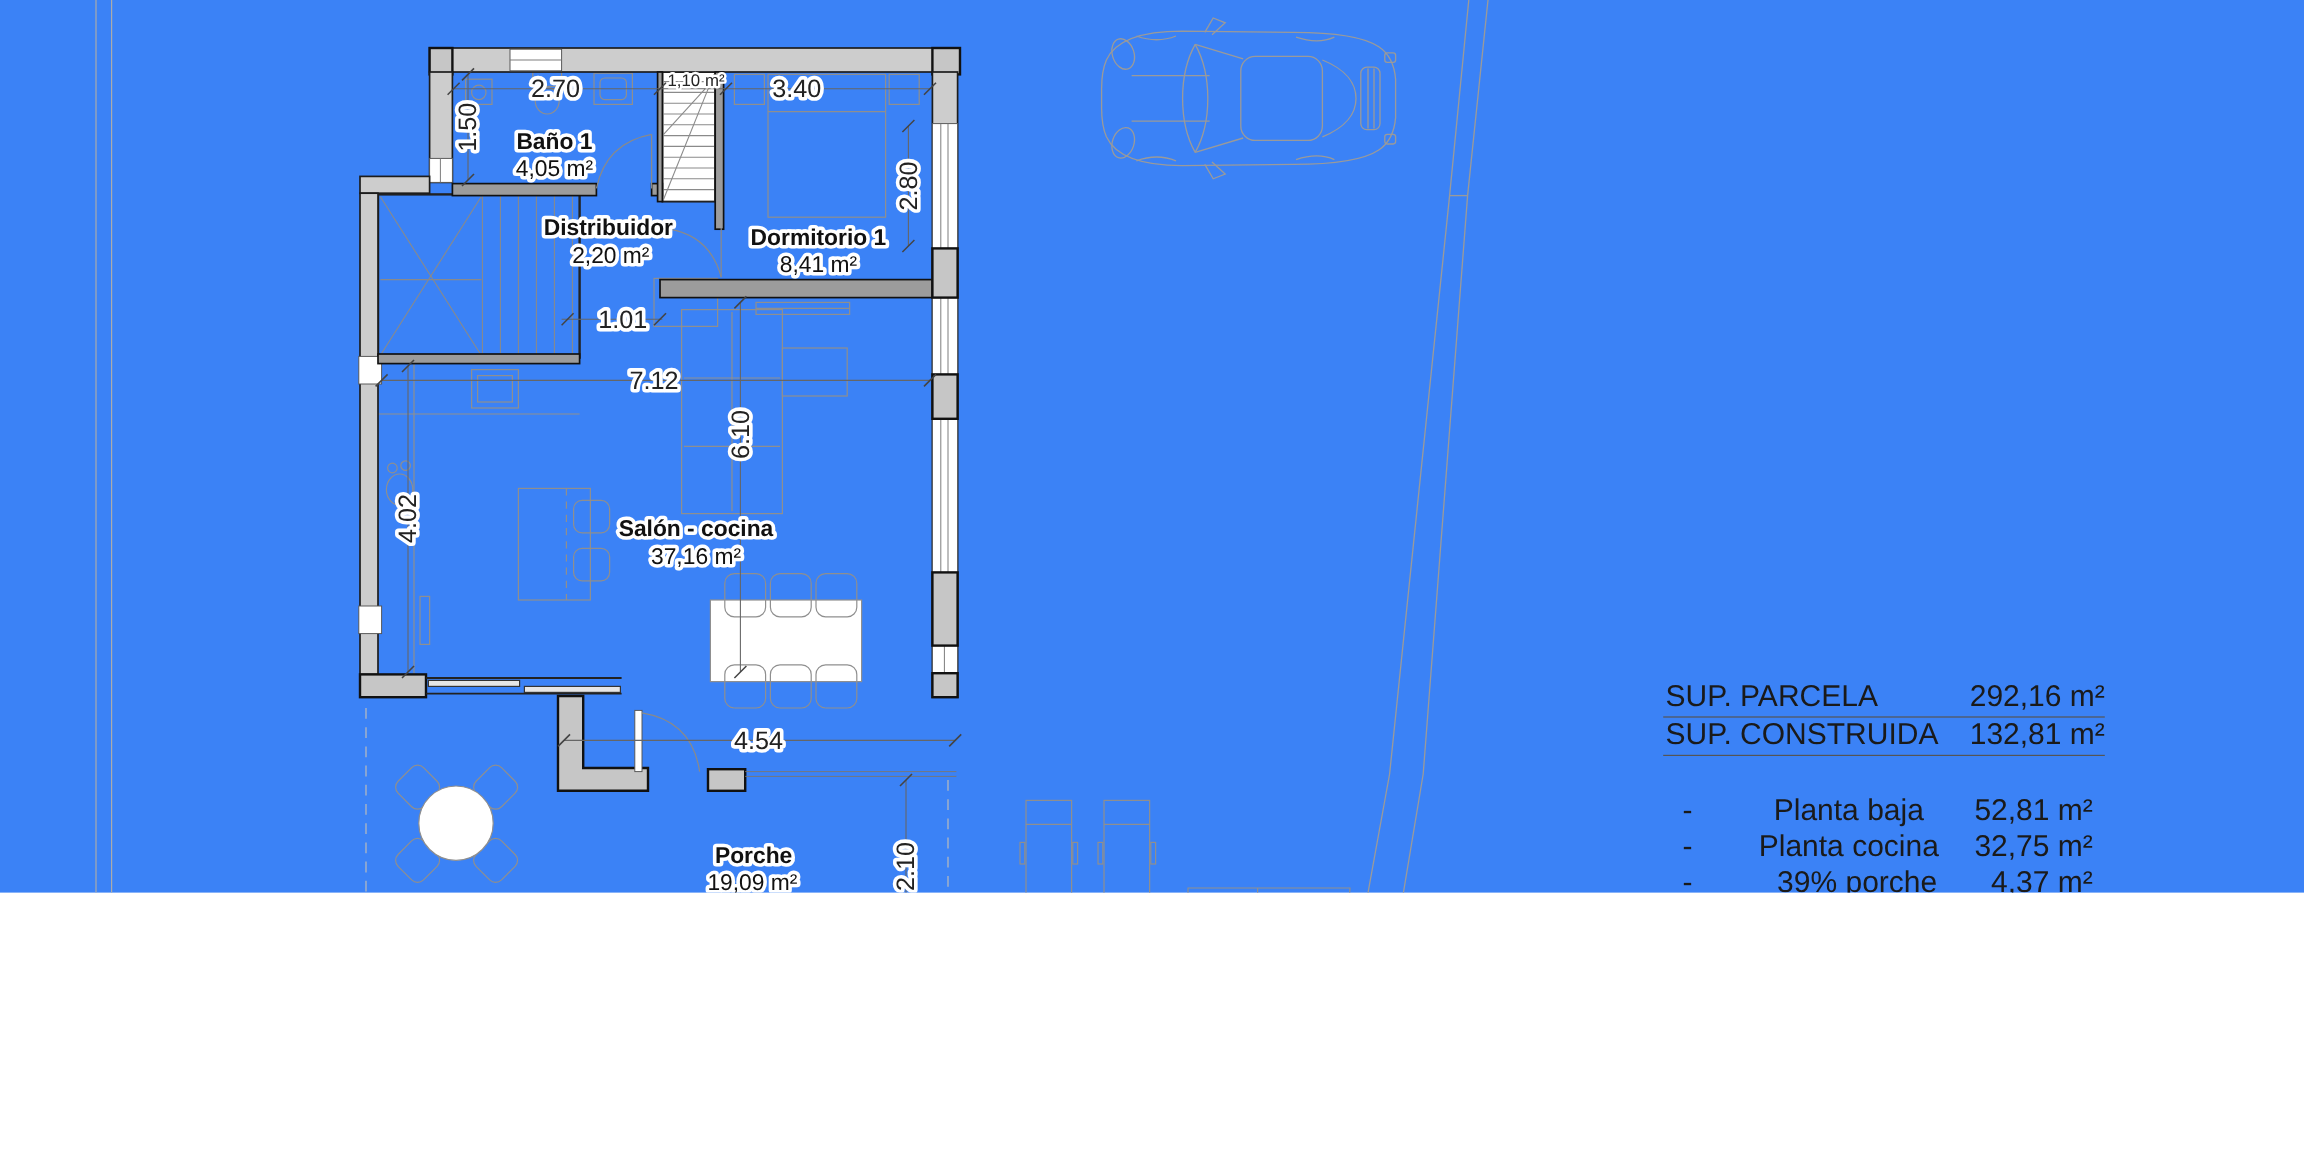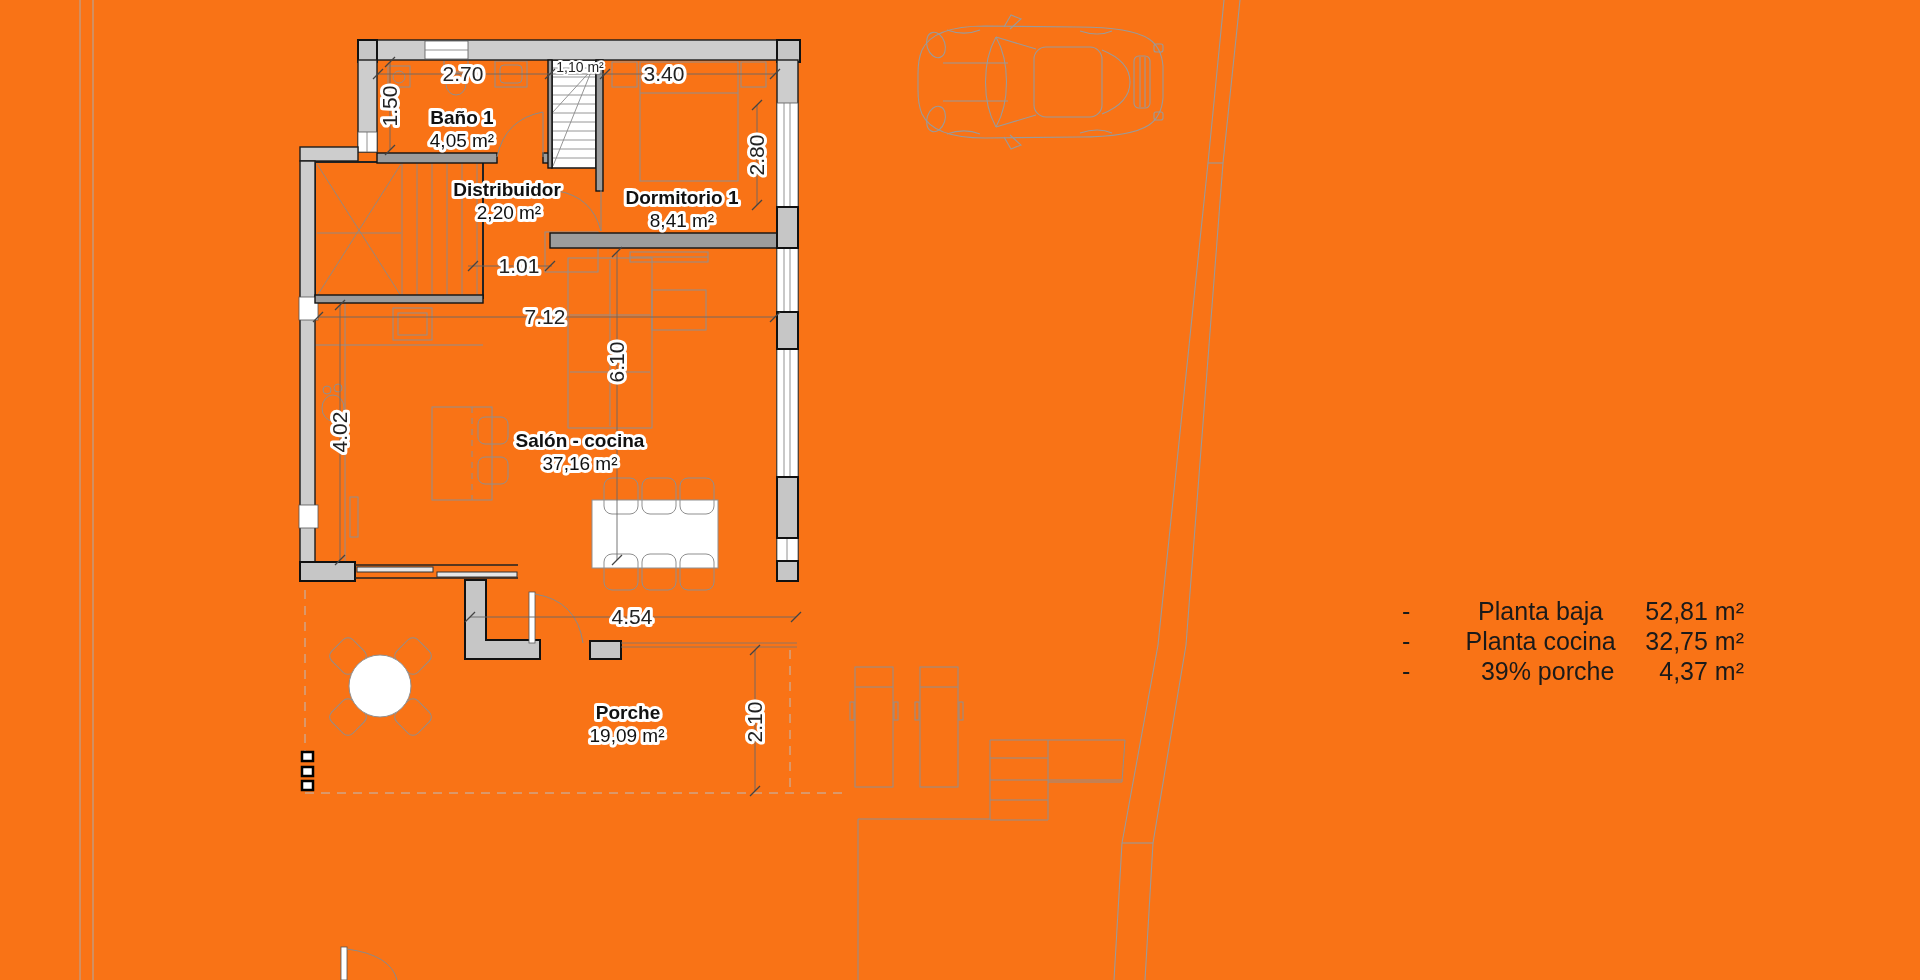--- a/index.html
+++ b/index.html
@@ -1,16 +1,16 @@
 <!DOCTYPE html>
 <html><head>
 <meta charset="utf-8">
 <style>
   html,body{margin:0;padding:0;background:#ffffff;}
-  .stage{position:relative;width:1920px;height:980px;background:#f97316;overflow:hidden;
+  .stage{position:relative;width:1920px;height:744px;background:#3b82f6;overflow:hidden;
          font-family:"Liberation Sans",sans-serif;}
   svg{position:absolute;left:0;top:0;}
 
   
   .page{stroke:#ababab;stroke-width:1;}
   .site{stroke:#9a9a9a;stroke-width:1.1;fill:none;}
   .wall{fill:#cdcdcd;stroke:#1c1c1c;stroke-width:1.4;}
   .block{fill:#c6c6c6;stroke:#111;stroke-width:2;}
   .iwall{fill:#9c9c9c;stroke:#111;stroke-width:1.4;}
   .win{fill:#ffffff;stroke:#555;stroke-width:0.8;}
@@ -328,20 +328,28 @@
   <text class="t-area" x="509" y="219">2,20 m²</text>
   <text class="t-room" x="682" y="204">Dormitorio 1</text>
   <text class="t-area" x="682" y="227">8,41 m²</text>
   <text class="t-room" x="580" y="447">Salón - cocina</text>
   <text class="t-area" x="580" y="470">37,16 m²</text>
   <text class="t-room" x="628" y="719">Porche</text>
   <text class="t-area" x="627" y="742">19,09 m²</text>
 </svg>
 
 <div class="summary">
+  <div class="s-row">
+    <span>SUP. PARCELA</span>
+    <span>292,16 m²</span>
+  </div>
+  <div class="s-row">
+    <span>SUP. CONSTRUIDA</span>
+    <span>132,81 m²</span>
+  </div>
   <div class="s-gap"></div>
   <div class="s-item">
     <span class="s-dash">-</span>
     <span class="s-ilabel">Planta baja</span>
     <span class="s-ivalue">52,81 m²</span>
   </div>
   <div class="s-item">
     <span class="s-dash">-</span>
     <span class="s-ilabel">Planta cocina</span>
     <span class="s-ivalue">32,75 m²</span>

